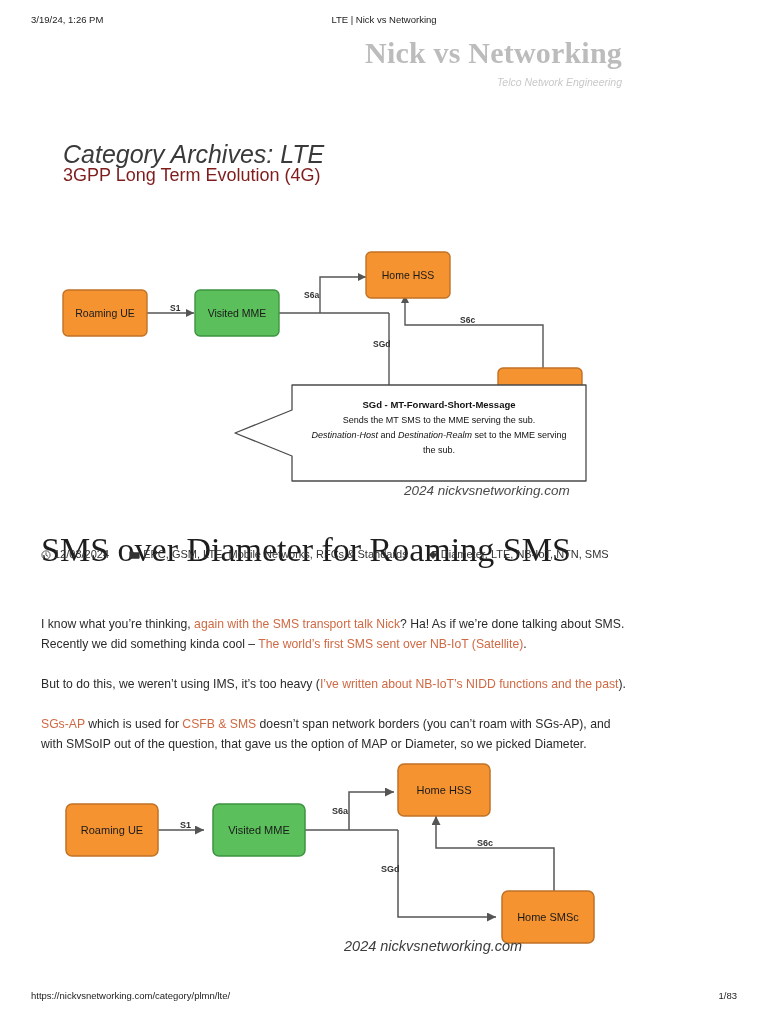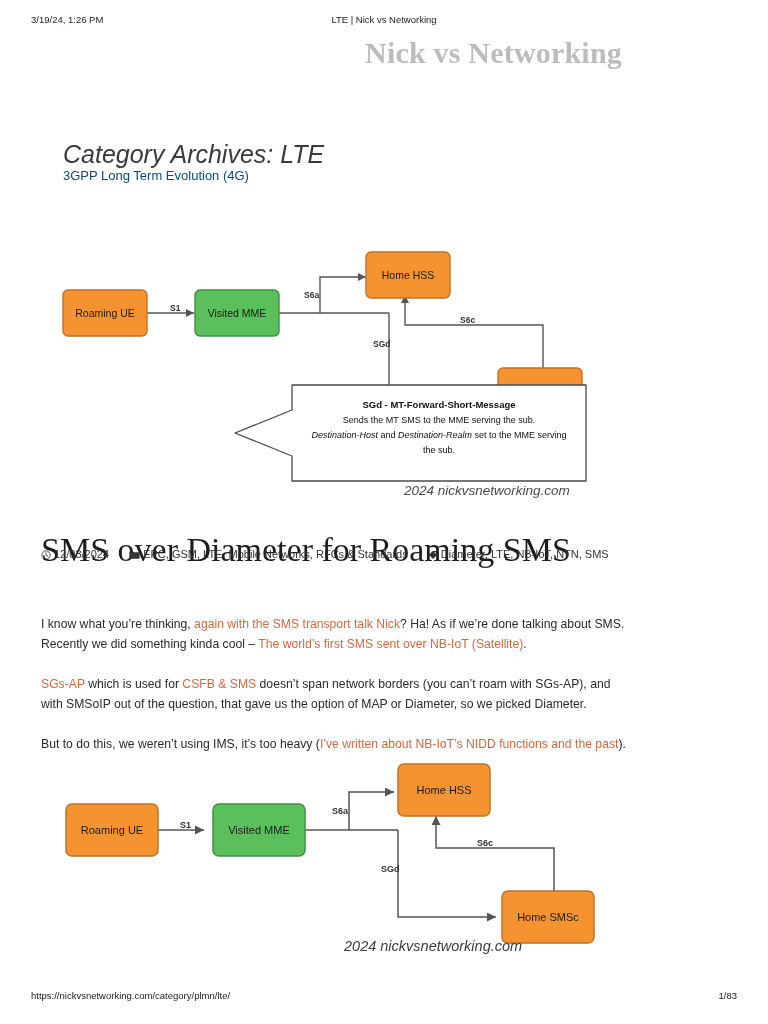--- a/index.html
+++ b/index.html
@@ -99,23 +99,23 @@
     font-weight: normal;
     font-size: 25px;
     line-height: 30px;
     color: #3a3a3a;
     white-space: nowrap;
   }
   .archive-desc {
     position: absolute;
     left: 63px;
     top: 167px;
-    font-size: 13px;
+    font-size: 18px;
     line-height: 17px;
-    color: #0c4a6e;
+    color: #7f1d1d;
     white-space: nowrap;
   }
 
   
   .diagram {
     position: absolute;
     left: 0;
     top: 0;
   }
   .diagram svg { display: block; }
@@ -174,20 +174,21 @@
 </head>
 <body>
 
 <div class="print-header">
   <span class="ph-left">3/19/24, 1:26 PM</span>
   <span class="ph-center">LTE | Nick vs Networking</span>
 </div>
 
 <div class="site-brand">
   <div class="site-title">Nick vs Networking</div>
+  <div class="site-tagline">Telco Network Engineering</div>
 </div>
 
 <h1 class="archive-title">Category Archives: LTE</h1>
 <div class="archive-desc">3GPP Long Term Evolution (4G)</div>
 
 <div class="diagram" style="left:46px; top:243px;">
   <svg width="600" height="255" viewBox="0 0 600 255" xmlns="http://www.w3.org/2000/svg">
     <defs>
       <marker id="arrow1" markerWidth="7" markerHeight="7" refX="6" refY="3" orient="auto">
         <path d="M0,0 L6,3 L0,6 z" fill="#555555"></path>
@@ -269,23 +270,23 @@
           <path d="M1.4 7.6 L7.6 1.4 H14.2 V8 L8 14.2 Z" fill="#333"></path>
           <circle cx="11.4" cy="4.3" r="1.1" fill="#fff"></circle>
         </svg>
     </span><span>Diameter, LTE, NB-IoT, NTN, SMS</span>
   </span>
 </div>
 
 <div class="post-body">
   <p><span>I know what you’re thinking, </span><a href="#">again with the SMS transport talk Nick</a><span>? Ha! As if we’re done talking about SMS. Recently we did something kinda cool – </span><a href="#">The world’s first SMS sent over NB-IoT (Satellite)</a><span>.</span></p>
 
+  <p><span>But to do this, we weren’t using IMS, it’s too heavy (</span><a href="#">I’ve written about NB-IoT’s NIDD functions and the past</a><span>).</span></p>
+
   <p><a href="#">SGs-AP</a><span> which is used for </span><a href="#">CSFB &amp; SMS</a><span> doesn’t span network borders (you can’t roam with SGs-AP), and with SMSoIP out of the question, that gave us the option of MAP or Diameter, so we picked Diameter.</span></p>
-
-  <p><span>But to do this, we weren’t using IMS, it’s too heavy (</span><a href="#">I’ve written about NB-IoT’s NIDD functions and the past</a><span>).</span></p>
 </div>
 
 <div class="diagram" style="left:46px; top:752px;">
   <svg width="600" height="210" viewBox="0 0 600 210" xmlns="http://www.w3.org/2000/svg">
     <defs>
       <marker id="arrow2" markerWidth="7" markerHeight="7" refX="6" refY="3" orient="auto">
         <path d="M0,0 L6,3 L0,6 z" fill="#555555"></path>
       </marker>
     </defs>
 

